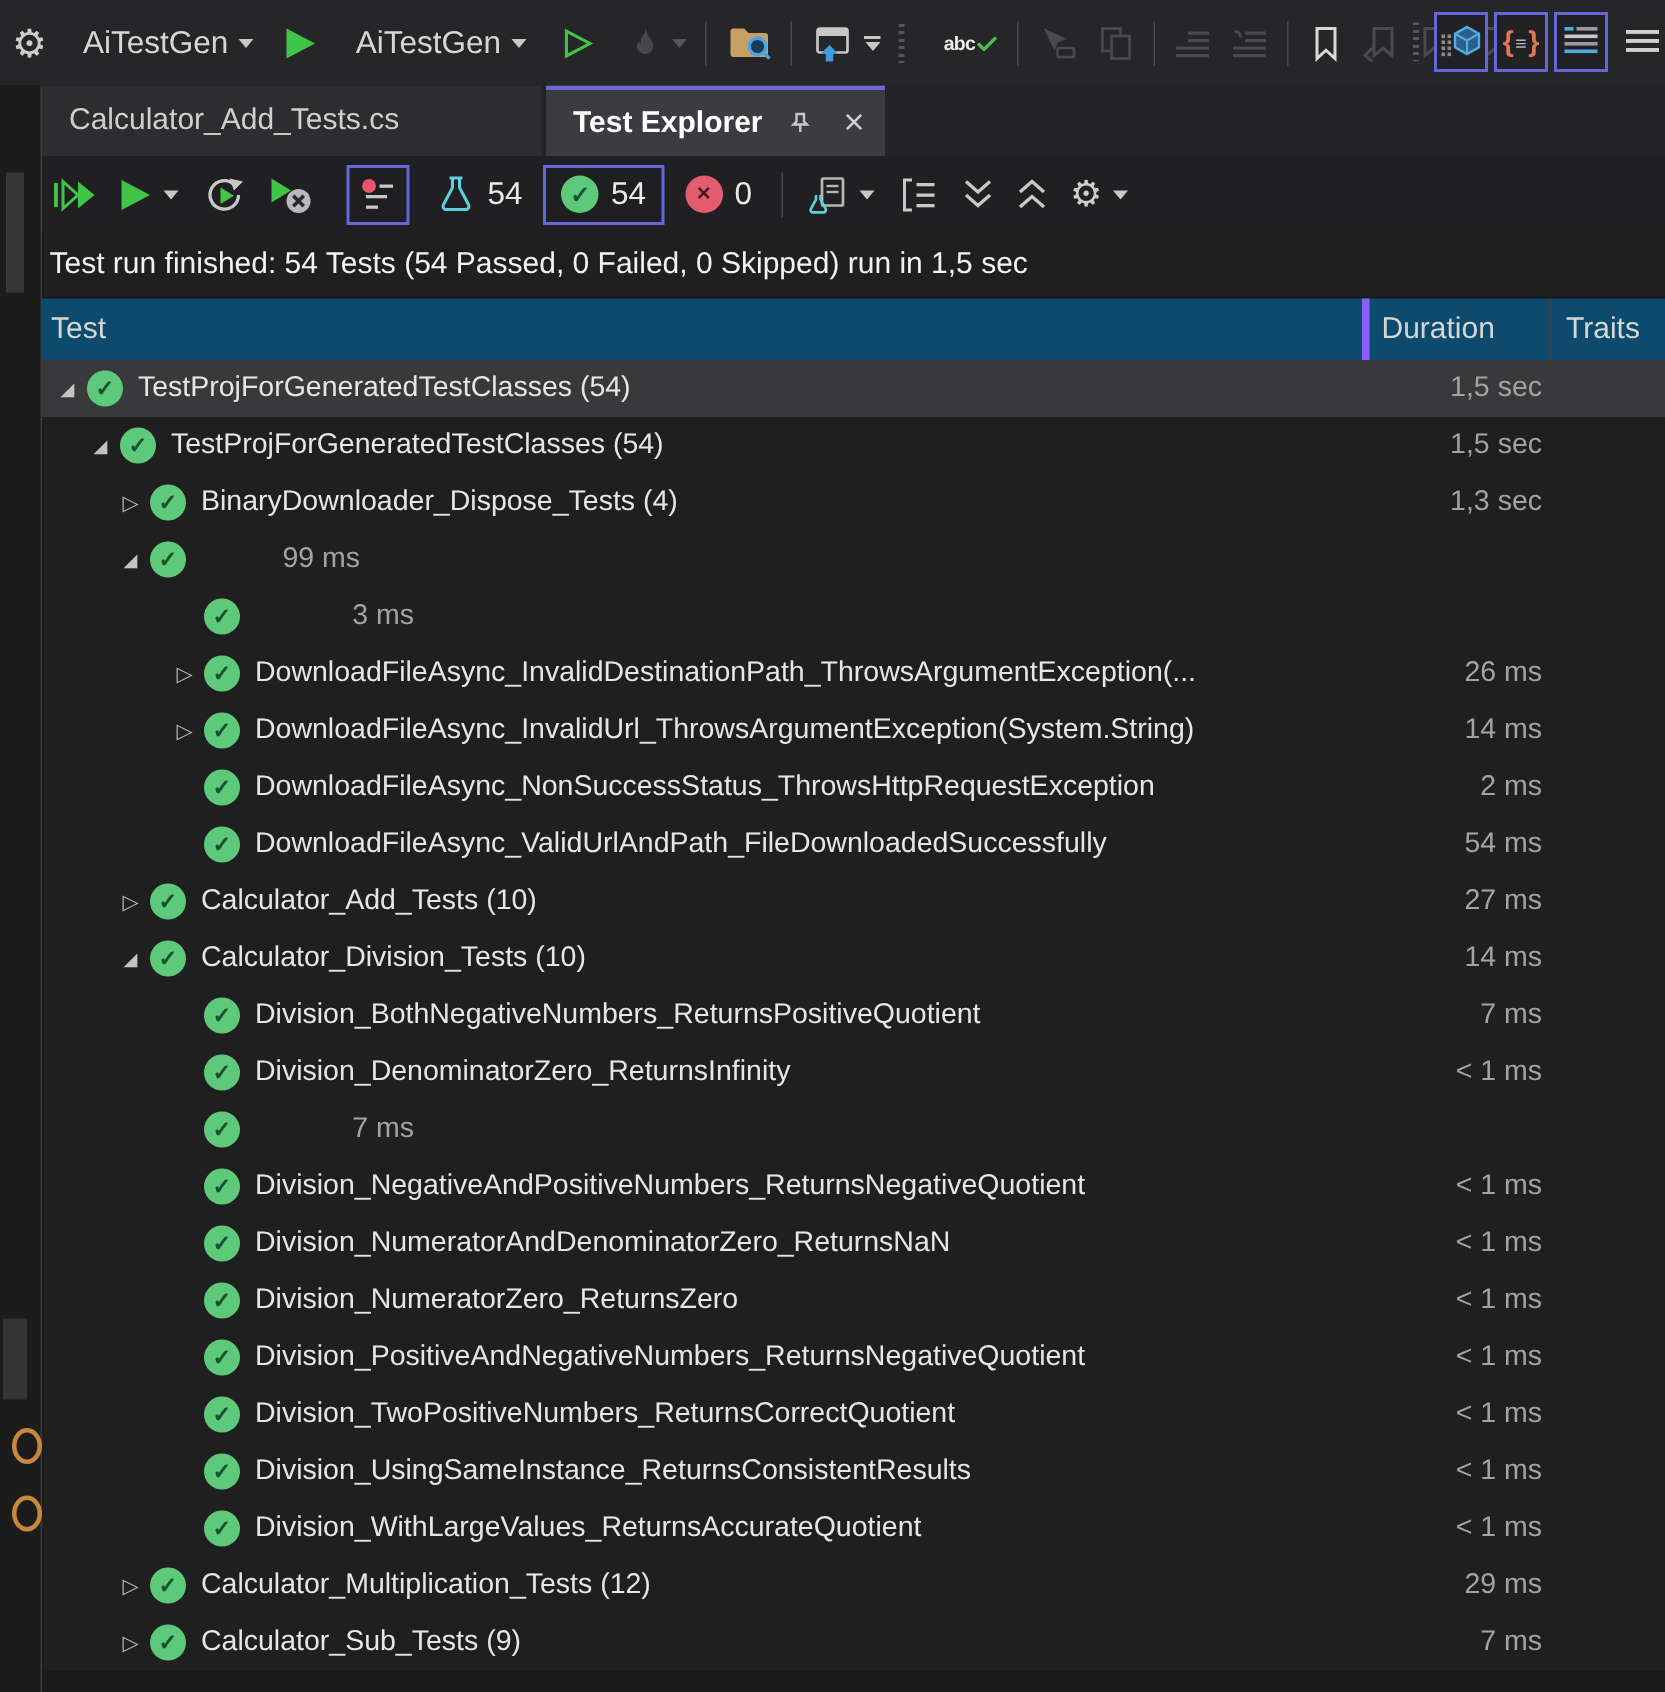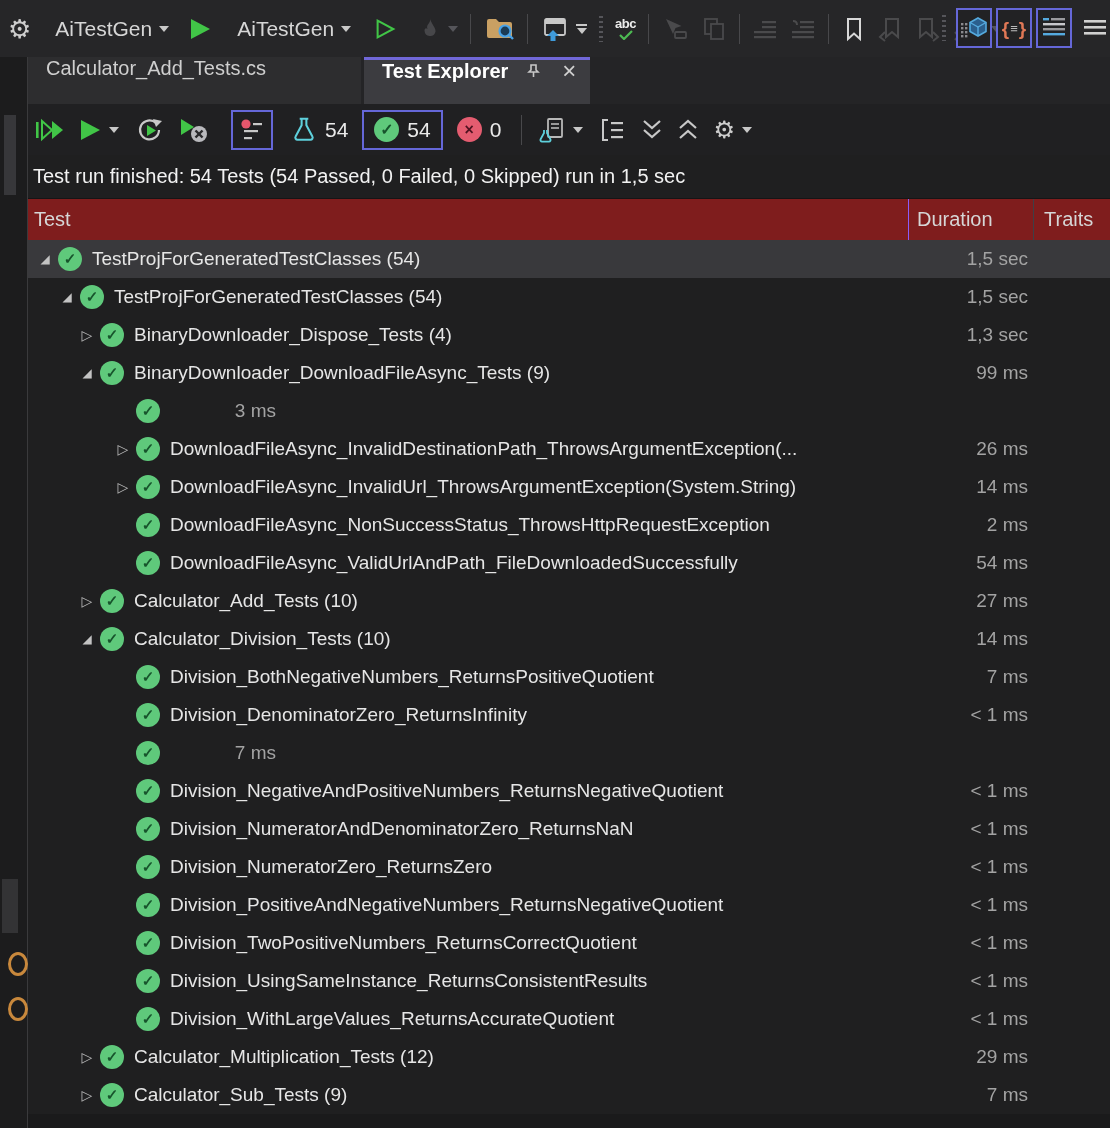--- a/index.html
+++ b/index.html
@@ -11,57 +11,57 @@
   .top-toolbar { position:relative; height:57px; background:#262628; display:flex; align-items:center; padding-left:8px; }
   .tt-label { font-size:21px; color:#d6d6d6; margin-left:24px; white-space:nowrap; }
   .caret { width:0; height:0; border-left:5px solid transparent; border-right:5px solid transparent; border-top:6px solid #c8c8c8; margin-left:7px; }
   .caret.dim { border-top-color:#55555a; }
   .glyph { color:#cdcdcd; font-size:26px; line-height:1; }
   .sep { width:1px; height:30px; background:#48484b; margin-left:12px; }
   .grip { width:4px; height:26px; margin-left:12px; background:repeating-linear-gradient(to bottom,#55555a 0 2px,transparent 2px 5px); }
   .ico { display:inline-flex; align-items:center; justify-content:center; }
   .right-group { position:absolute; right:4px; top:8px; display:flex; align-items:center; gap:4px; }
   .tog-btn { width:36px; height:40px; border:2px solid #6567d8; background:#222224; display:flex; align-items:center; justify-content:center; }
-  .abc-wrap { display:flex; flex-direction:column; align-items:center; margin-left:12px; }
+  .abc-wrap { display:flex; flex-direction:row; align-items:center; margin-left:26px; }
   .abc-txt { font-size:13px; font-weight:bold; color:#ececec; letter-spacing:-0.5px; line-height:12px; }
   .brace { color:#e07856; font-size:19px; font-weight:bold; line-height:1; }
   .brace-mid { color:#b8b8b8; font-size:13px; line-height:1; margin:0 1px; }
 
   
   .workspace { display:flex; height:1071px; }
   .left-strip { position:relative; width:28px; background:#1c1c1d; border-right:1px solid #3a3a3c; flex:0 0 28px; }
   .ls-scroll { position:absolute; left:4px; top:58px; width:12px; height:80px; background:#37373a; }
   .ls-block { position:absolute; left:2px; top:822px; width:16px; height:54px; background:#333335; }
   .ls-arc { position:absolute; left:8px; width:20px; height:24px; border:3px solid #c8883c; border-radius:50%; }
   .main-area { flex:1; display:flex; flex-direction:column; background:#202022; min-width:0; }
 
   
   .tab-bar { height:47px; background:#242426; display:flex; align-items:stretch; }
-  .tab { display:flex; align-items:flex-start; padding:0 18px; font-size:20px; }
+  .tab { display:flex; align-items:center; padding:0 18px; font-size:20px; }
   .tab.inactive { background:#2d2d2f; color:#cfcfcf; width:333px; }
   .tab.active { background:#3c3c40; color:#ffffff; font-weight:bold; border-top:3px solid #7067d8; margin-left:3px; padding-right:10px; }
   .tab-ctl { margin-left:14px; display:inline-flex; align-items:center; justify-content:center; width:22px; height:22px; color:#d0d0d0; }
   .tab-close { font-size:24px; font-weight:normal; line-height:20px; }
 
   
   .te-toolbar { height:51px; background:#202022; display:flex; align-items:center; padding-left:6px; }
   .te-count { font-size:21px; color:#eaeaea; margin-left:8px; }
   .te-btn { display:flex; align-items:center; justify-content:center; }
   .purple-box { border:2px solid #6567d8; background:#1f1f21; display:flex; align-items:center; justify-content:center; }
   .circle-badge { width:25px; height:25px; border-radius:50%; display:flex; align-items:center; justify-content:center; font-weight:bold; }
   .badge-pass { background:#5fc97b; color:#17542c; font-size:16px; }
   .badge-fail { background:#e45c70; color:#4e1220; font-size:16px; }
 
   
   .status-line { height:43px; display:flex; align-items:center; padding-left:5px; font-size:20px; color:#f2f2f2; background:#1f1f20; white-space:nowrap; }
 
   
-  .grid-header { height:42px; display:flex; align-items:center; background:#7f1d1d; border-top:1px solid #151516; color:#d6d6d6; font-size:20px; }
+  .grid-header { height:42px; display:flex; align-items:center; background:#0c4a6e; border-top:1px solid #151516; color:#d6d6d6; font-size:20px; }
   .gh-test { flex:1; padding-left:6px; }
-  .gh-dur { flex:0 0 125px; border-left:1px solid #8b5cf6; height:100%; display:flex; align-items:center; padding-left:8px; }
+  .gh-dur { flex:0 0 125px; border-left:5px solid #8b5cf6; height:100%; display:flex; align-items:center; padding-left:8px; }
   .gh-traits { flex:0 0 77px; border-left:1px solid #3f3f46; height:100%; display:flex; align-items:center; padding-left:10px; }
 
   .tree { flex:1; background:#1f1f20; overflow:hidden; }
   .trow { display:flex; align-items:center; height:38px; font-size:19px; color:#e6e6e6; white-space:nowrap; }
   .trow.selected { background:#39393c; }
   .expander { flex:0 0 22px; display:inline-flex; align-items:center; justify-content:center; color:#c3c3c3; }
   .expander.expanded { font-size:12px; }
   .expander.collapsed { font-size:14px; color:#b5b5b5; }
   .passcheck { flex:0 0 24px; height:24px; border-radius:50%; background:#5fc97b; color:#17542c; font-weight:bold; font-size:15px; display:inline-flex; align-items:center; justify-content:center; margin-left:2px; }
   .tlabel { flex:1; margin-left:10px; overflow:hidden; text-overflow:ellipsis; min-width:0; }
@@ -364,21 +364,20 @@
           <div class="trow" style="padding-left: 48px;">
             <span class="expander collapsed">▷</span>
             <span class="passcheck">✓</span>
             <span class="tlabel">BinaryDownloader_Dispose_Tests (4)</span>
             <span class="tdur">1,3 sec</span>
             <span class="ttraits"></span>
           </div>
           <div class="trow" style="padding-left: 48px;">
             <span class="expander expanded">◢</span>
             <span class="passcheck">✓</span>
-            <span class="tlabel">BinaryDownloader_DownloadFileAsync_Tests (9)</span>
             <span class="tdur">99 ms</span>
             <span class="ttraits"></span>
           </div>
           <div class="trow" style="padding-left: 84px;">
             <span class="expander none"></span>
             <span class="passcheck">✓</span>
             <span class="tdur">3 ms</span>
             <span class="ttraits"></span>
           </div>
           <div class="trow" style="padding-left: 84px;">

